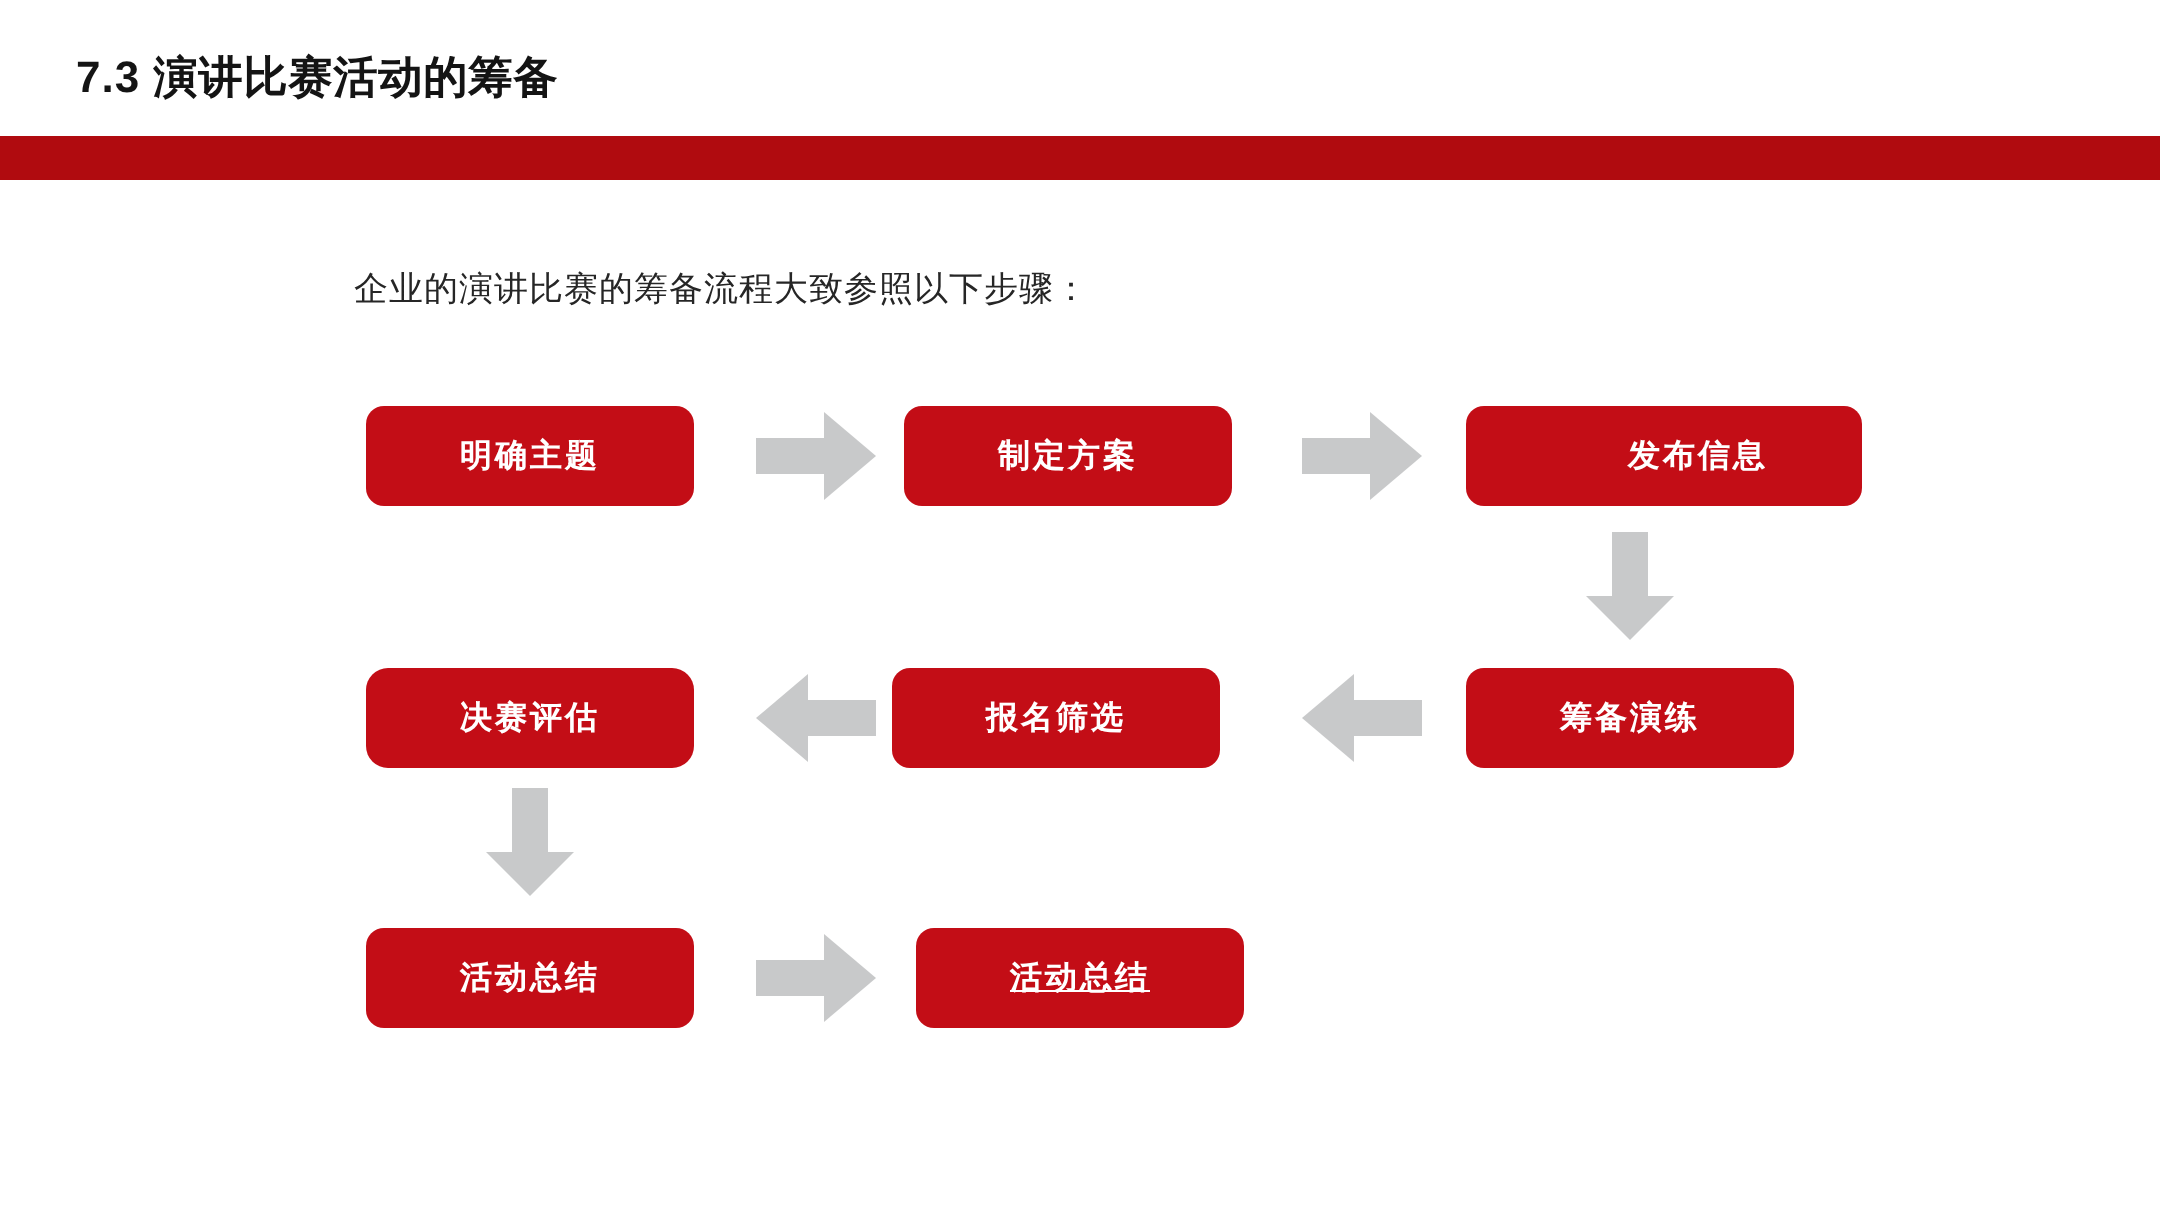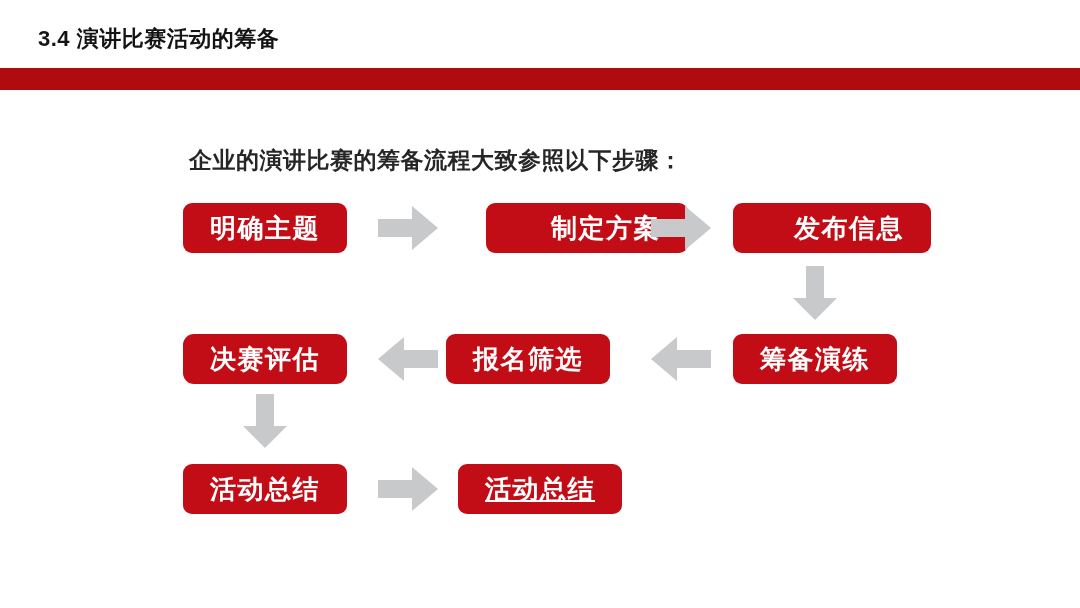--- a/index.html
+++ b/index.html
@@ -26,44 +26,43 @@
   }
   .accent-bar {
     position: absolute;
     left: 0; top: 68px;
     width: 1080px; height: 22px;
     background: #b00b0f;
   }
   .intro-text {
     position: absolute;
     left: 173px; top: 129px;
-    margin: 16px;
-    font-size: 23px;
+    margin: 4px;
+    font-size: 17px;
     color: #262626;
     letter-spacing: 0.5px;
     white-space: nowrap;
-    font-weight: bold;
   }
   
   .node {
     position: absolute;
     width: 164px; height: 50px;
     background: #c30d16;
     border-radius: 9px;
     color: #ffffff;
-    font-size: 26px;
+    font-size: 16px;
     font-weight: bold;
     letter-spacing: 1.5px;
     display: flex;
     align-items: center;
     justify-content: center;
     white-space: nowrap;
   }
   .n1 { left: 183px; top: 203px; }
-  .n2 { left: 486px; top: 203px; padding-left: 38px; }
+  .n2 { left: 452px; top: 203px; }
   .n3 { left: 733px; top: 203px; padding-left: 34px; }
   .n4 { left: 733px; top: 334px; font-family: Liberation Serif, serif; }
   .n5 { left: 446px; top: 334px; }
   .n6 { left: 183px; top: 334px; border-radius: 11px; }
   .n7 { left: 183px; top: 464px; }
   .n8 { left: 458px; top: 464px; text-decoration: underline; }
   
   .arrow { position: absolute; }
   .arrow .part { position: absolute; }
   .arrow-h { width: 60px; height: 44px; }
@@ -96,21 +95,21 @@
   .a4 { left: 651px; top: 337px; }
   .a5 { left: 378px; top: 337px; }
   .a6 { left: 243px; top: 394px; }
   .a7 { left: 378px; top: 467px; }
 </style>
 </head>
 <body>
 
 <div class="slide">
 
-  <h1 class="slide-title">3.4 演讲比赛活动的筹备</h1>
+  <h1 class="slide-title">7.3 演讲比赛活动的筹备</h1>
 
   <div class="accent-bar"></div>
 
   <p class="intro-text">企业的演讲比赛的筹备流程大致参照以下步骤：</p>
 
   <div>
 
     <div class="node n1">明确主题</div>
     <div class="node n2">制定方案</div>
     <div class="node n3">发布信息</div>

